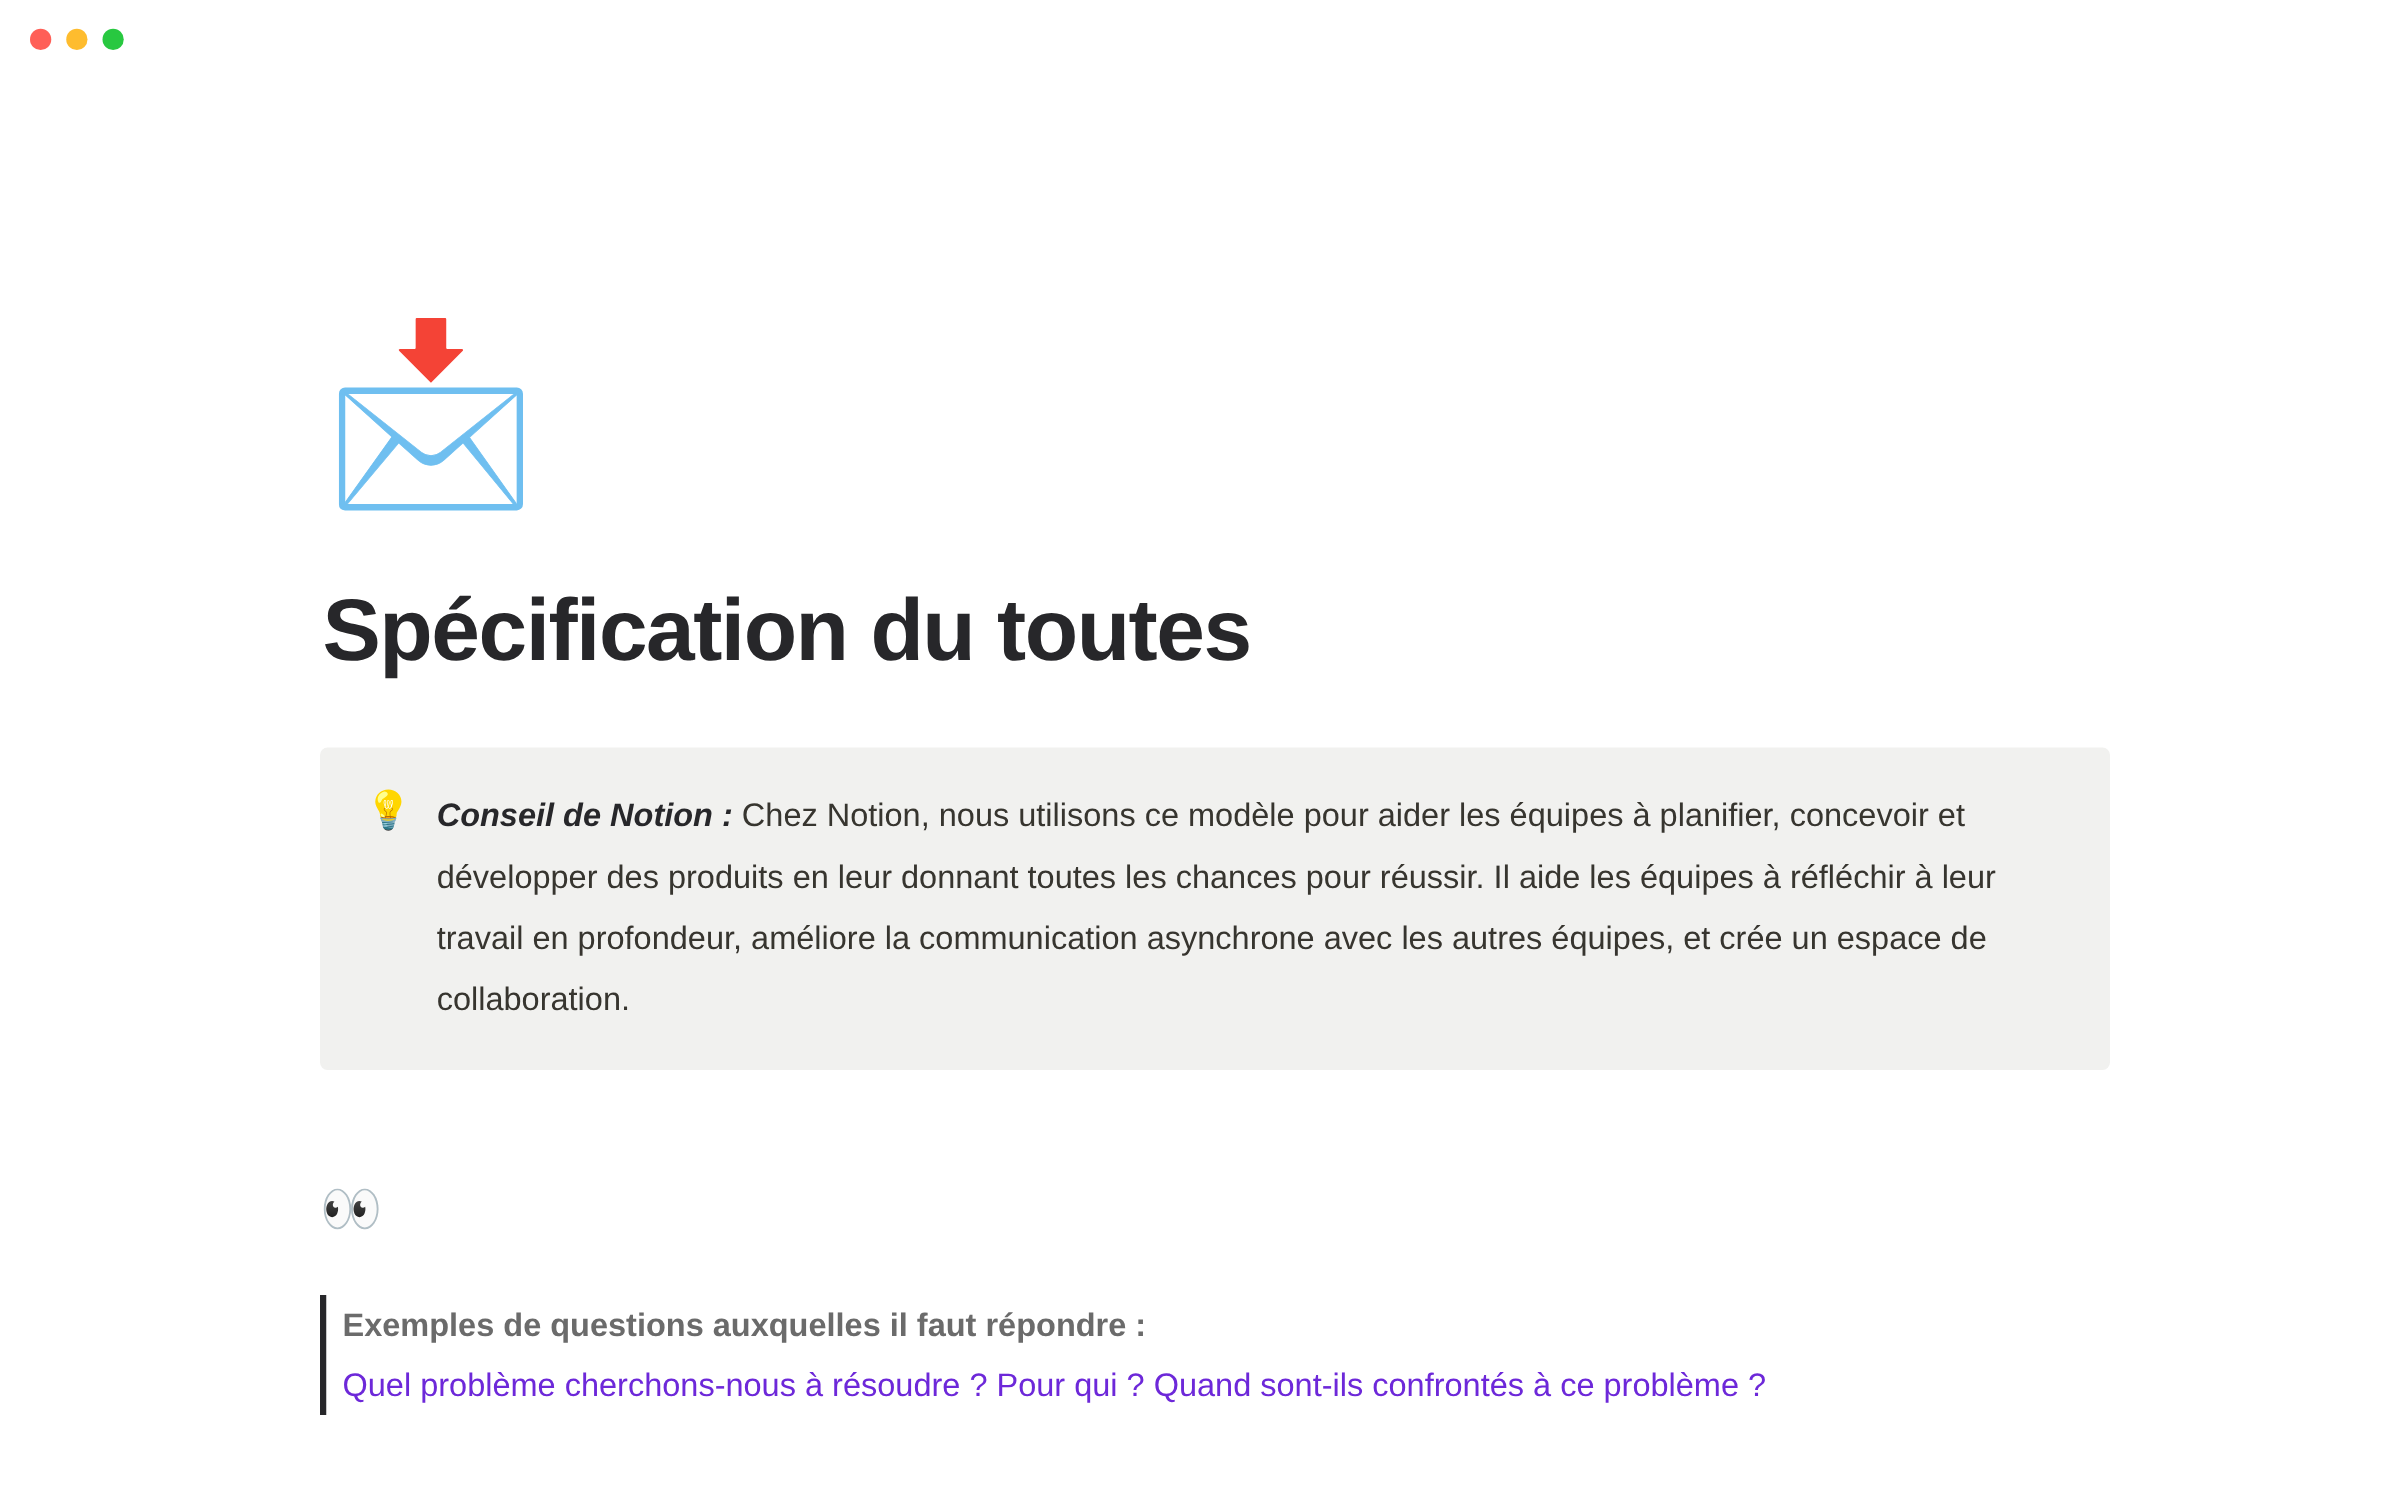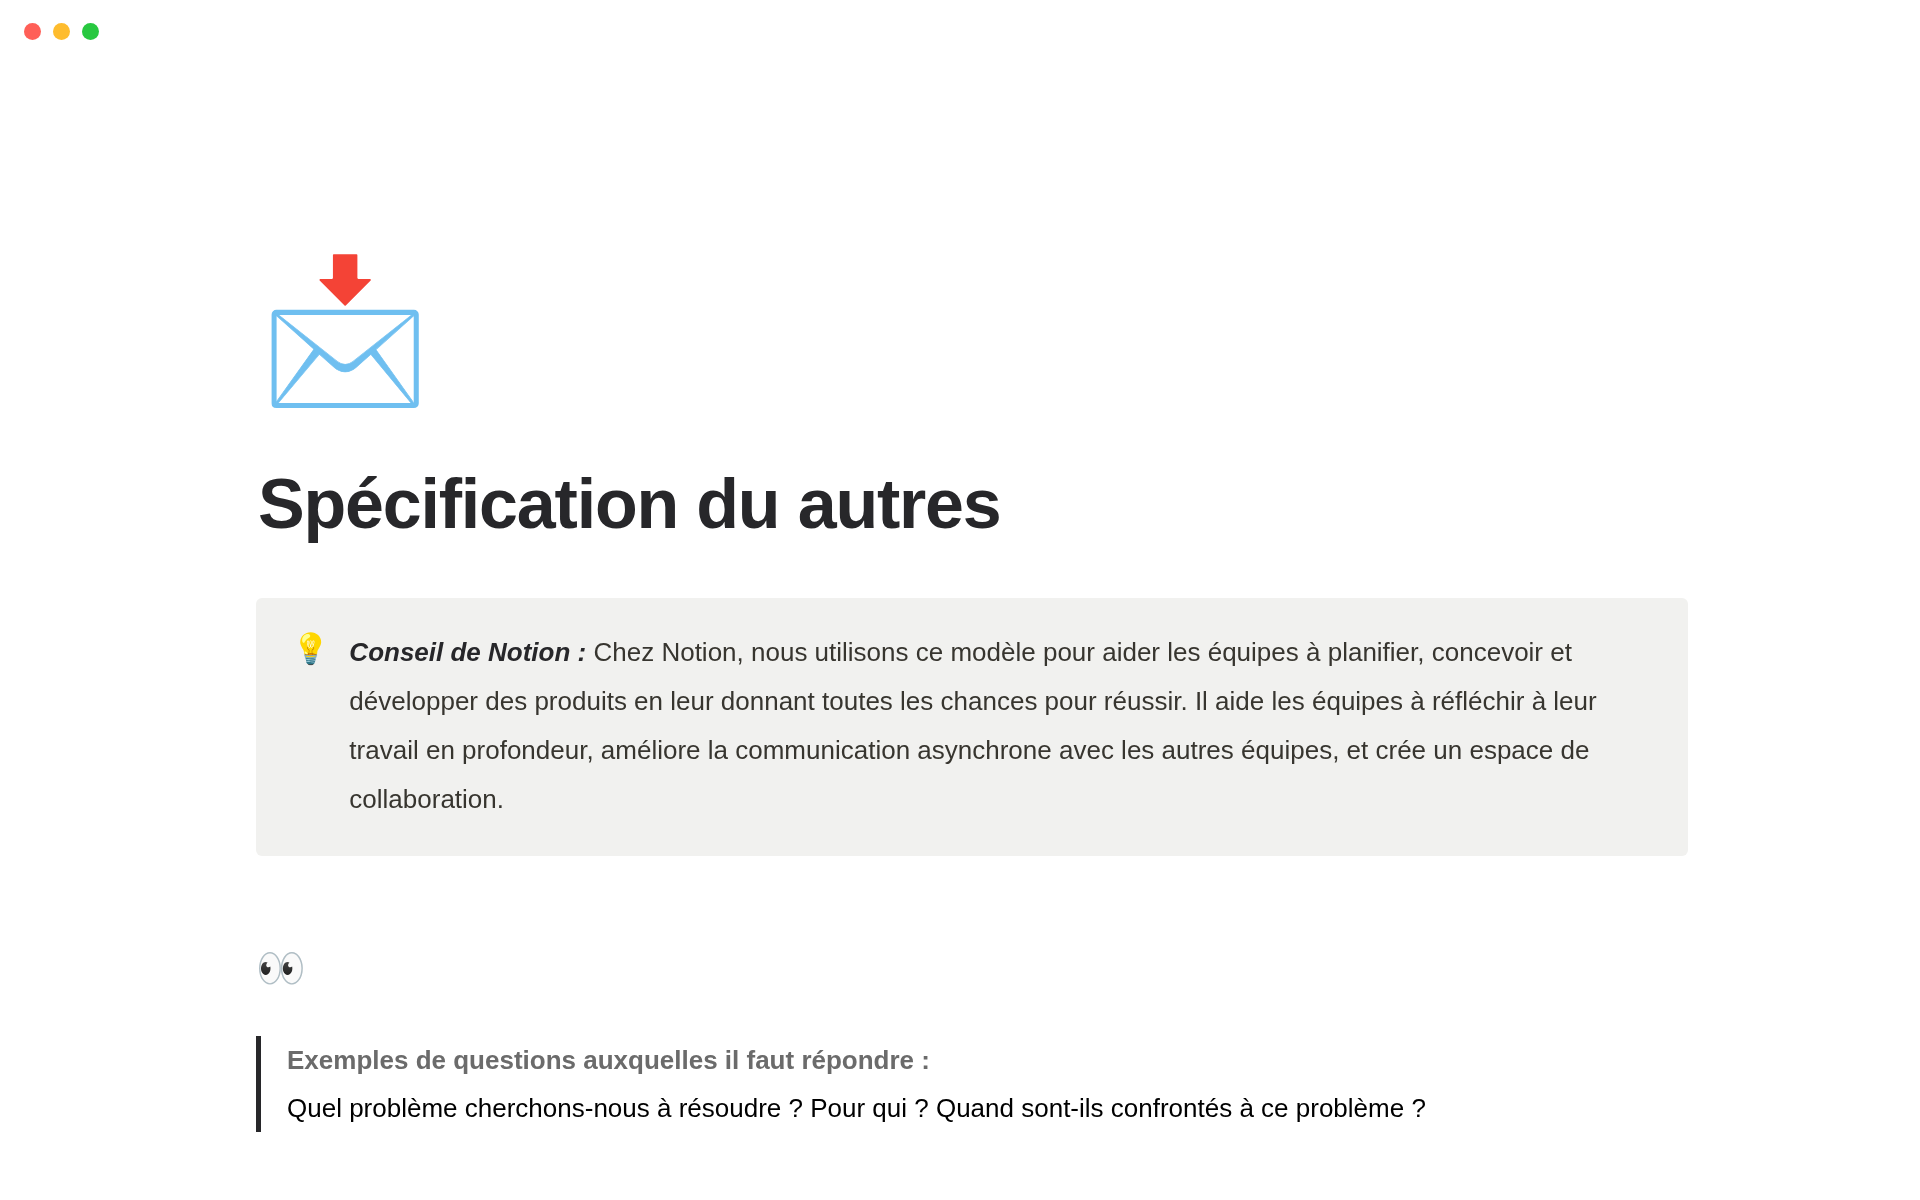--- a/index.html
+++ b/index.html
@@ -114,55 +114,55 @@
     align-items: center;
     gap: 16px;
   }
   .section-heading .heading-emoji {
     font-size: 40px;
     line-height: 56px;
   }
 
   .quote-block {
     margin: 40px 0 0 256px;
-    padding-left: 26px;
+    padding-left: 13px;
     border-left: 5px solid #27272a;
     width: 1400px;
     box-sizing: border-box;
   }
   .quote-strong {
     font-size: 26px;
     line-height: 48px;
     font-weight: bold;
     color: #6b6b6b;
   }
   .quote-body {
     font-size: 26px;
     line-height: 48px;
-    color: #000000;
+    color: #6d28d9;
   }
 </style>
 </head>
 <body>
 
 <div class="window">
 
   <div class="titlebar">
     <div class="traffic">
       <span class="dot close"></span>
       <span class="dot min"></span>
       <span class="dot max"></span>
     </div>
   </div>
 
   <div class="page">
 
     <div class="page-icon">📩</div>
 
-    <h1 class="page-title">Spécification du autres</h1>
+    <h1 class="page-title">Spécification du toutes</h1>
 
     <div class="callout">
       <div class="callout-emoji">💡</div>
       <div class="callout-text">
         <strong>Conseil de Notion :</strong><span> Chez Notion, nous utilisons ce modèle pour aider les équipes à planifier, concevoir et développer des produits en leur donnant toutes les chances pour réussir. Il aide les équipes à réfléchir à leur travail en profondeur, améliore la communication asynchrone avec les autres équipes, et crée un espace de collaboration.</span>
       </div>
     </div>
 
     <h2 class="section-heading">
       <span class="heading-emoji">👀</span>

